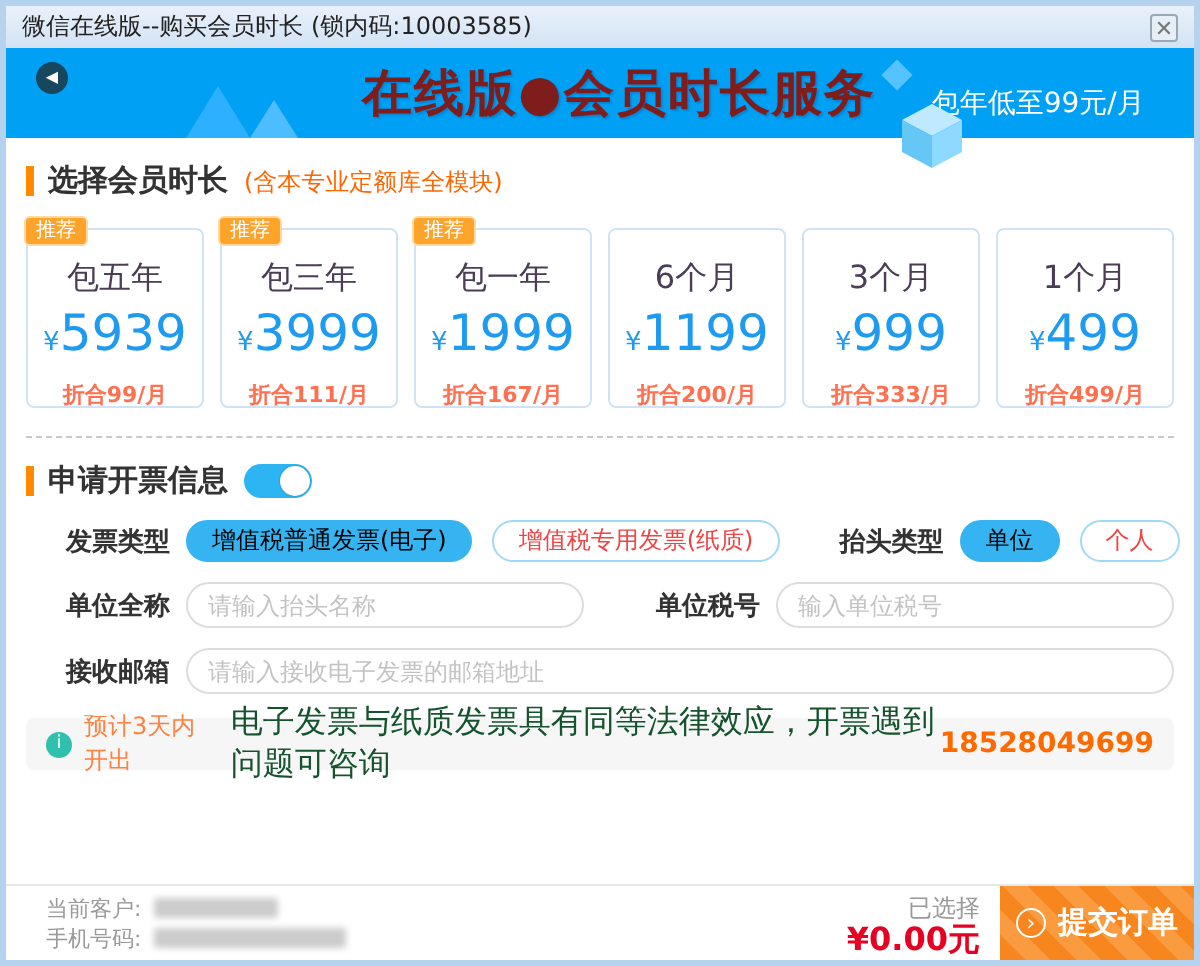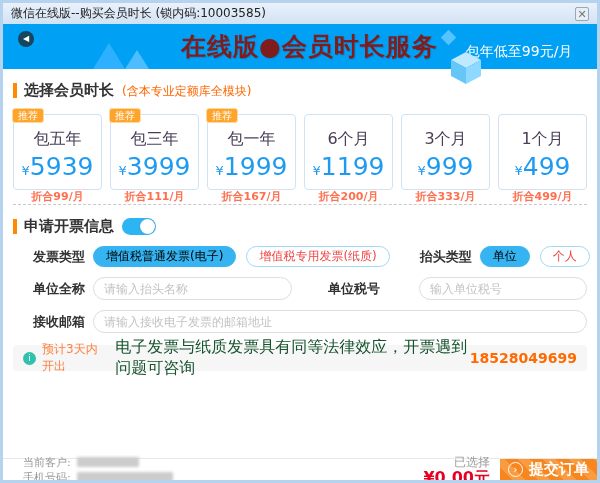--- a/index.html
+++ b/index.html
@@ -33,21 +33,21 @@
 
   
   .content { padding:0 8px; }
   .section-head { display:flex; align-items:center; margin:12px 2px 0 2px; }
   .orange-bar { width:4px; height:15px; background:#ff8a00; margin-right:7px; }
   .section-title { font-size:15px; font-weight:bold; color:#333; }
   .section-note { font-size:12px; color:#ff6600; margin-left:8px; padding-top:2px; }
 
   
   .cards { display:flex; gap:8px; margin:14px 2px 0 2px; }
-  .card { position:relative; flex:1; height:76px; background:#fff; border:1px solid #cfe3f5;
+  .card { position:relative; flex:1; height:90px; background:#fff; border:1px solid #cfe3f5;
           border-radius:4px; text-align:center; padding-top:14px; cursor:pointer; }
   .badge { position:absolute; top:-7px; left:-2px; background:#ffa42b; border:1px solid #ffd9a0;
            color:#fff; font-size:10px; line-height:13px; padding:0 5px; border-radius:3px; }
   .plan-name { font-size:16px; font-weight:normal; color:#4a3d55; }
   .plan-price { margin-top:4px; color:#1e9bf0; font-size:25px; line-height:26px; }
   .plan-cur { font-size:13px; }
   .plan-month { margin-top:5px; font-size:11px; font-weight:bold; color:#ff7050; }
 
   .dashed-sep { border-top:1px dashed #c9c9c9; margin:14px 2px 0 2px; }
 
@@ -74,21 +74,21 @@
   
   .notice { display:flex; align-items:center; background:#f6f6f6; border-radius:4px;
             margin:12px 2px 0 2px; height:26px; padding:0 10px; }
   .info-icon { width:13px; height:13px; border-radius:50%; background:#2fc0ae; color:#fff;
                font-size:9px; line-height:13px; text-align:center; margin-right:6px; flex:none; }
   .notice-hl { font-size:12px; color:#ff8040; margin-right:8px; }
   .notice-txt { font-size:16px; color:#14532d; }
   .notice-phone { font-size:14px; font-weight:bold; color:#ff6a00; }
 
   
-  .footer { position:absolute; left:0; right:0; bottom:0; height:22px; background:#fff;
+  .footer { position:absolute; left:0; right:0; bottom:0; height:38px; background:#fff;
             border-top:1px solid #e8e8e8; display:flex; align-items:center; }
   .cust-block { margin-left:20px; font-size:11px; color:#999; line-height:15px; }
   .cust-line { display:flex; align-items:center; }
   .redacted { height:10px; background:#cccccc; border-radius:1px; margin-left:6px; filter:blur(1.5px); }
   .red-a { width:62px; } .red-b { width:96px; }
   .sel-block { margin-left:auto; margin-right:10px; text-align:right; line-height:16px; }
   .sel-label { font-size:12px; color:#999; }
   .sel-amount { font-size:16px; font-weight:bold; color:#e60021; }
   .submit-btn { width:97px; height:100%; border:none; cursor:pointer; color:#fff;
                 font-size:15px; font-weight:bold; display:flex; align-items:center; justify-content:center;
@@ -185,21 +185,21 @@
       <span class="f-label">抬头类型</span>
       <span class="pill selected">单位</span>
       <span class="pill" style="margin-right:2px;">个人</span>
     </div>
 
     <div class="form-row">
       <div class="half">
         <span class="f-label">单位全称</span>
         <input class="txt-input" type="text" placeholder="请输入抬头名称" style="">
       </div>
-      <div class="half" style="margin-left:16px;gap:31px;">
+      <div class="half" style="margin-left:16px;">
         <span class="f-label">单位税号</span>
         <input class="txt-input" type="text" placeholder="输入单位税号" style="">
       </div>
     </div>
 
     <div class="form-row">
       <span class="f-label">接收邮箱</span>
       <input class="txt-input" type="text" placeholder="请输入接收电子发票的邮箱地址" style="">
     </div>
 

